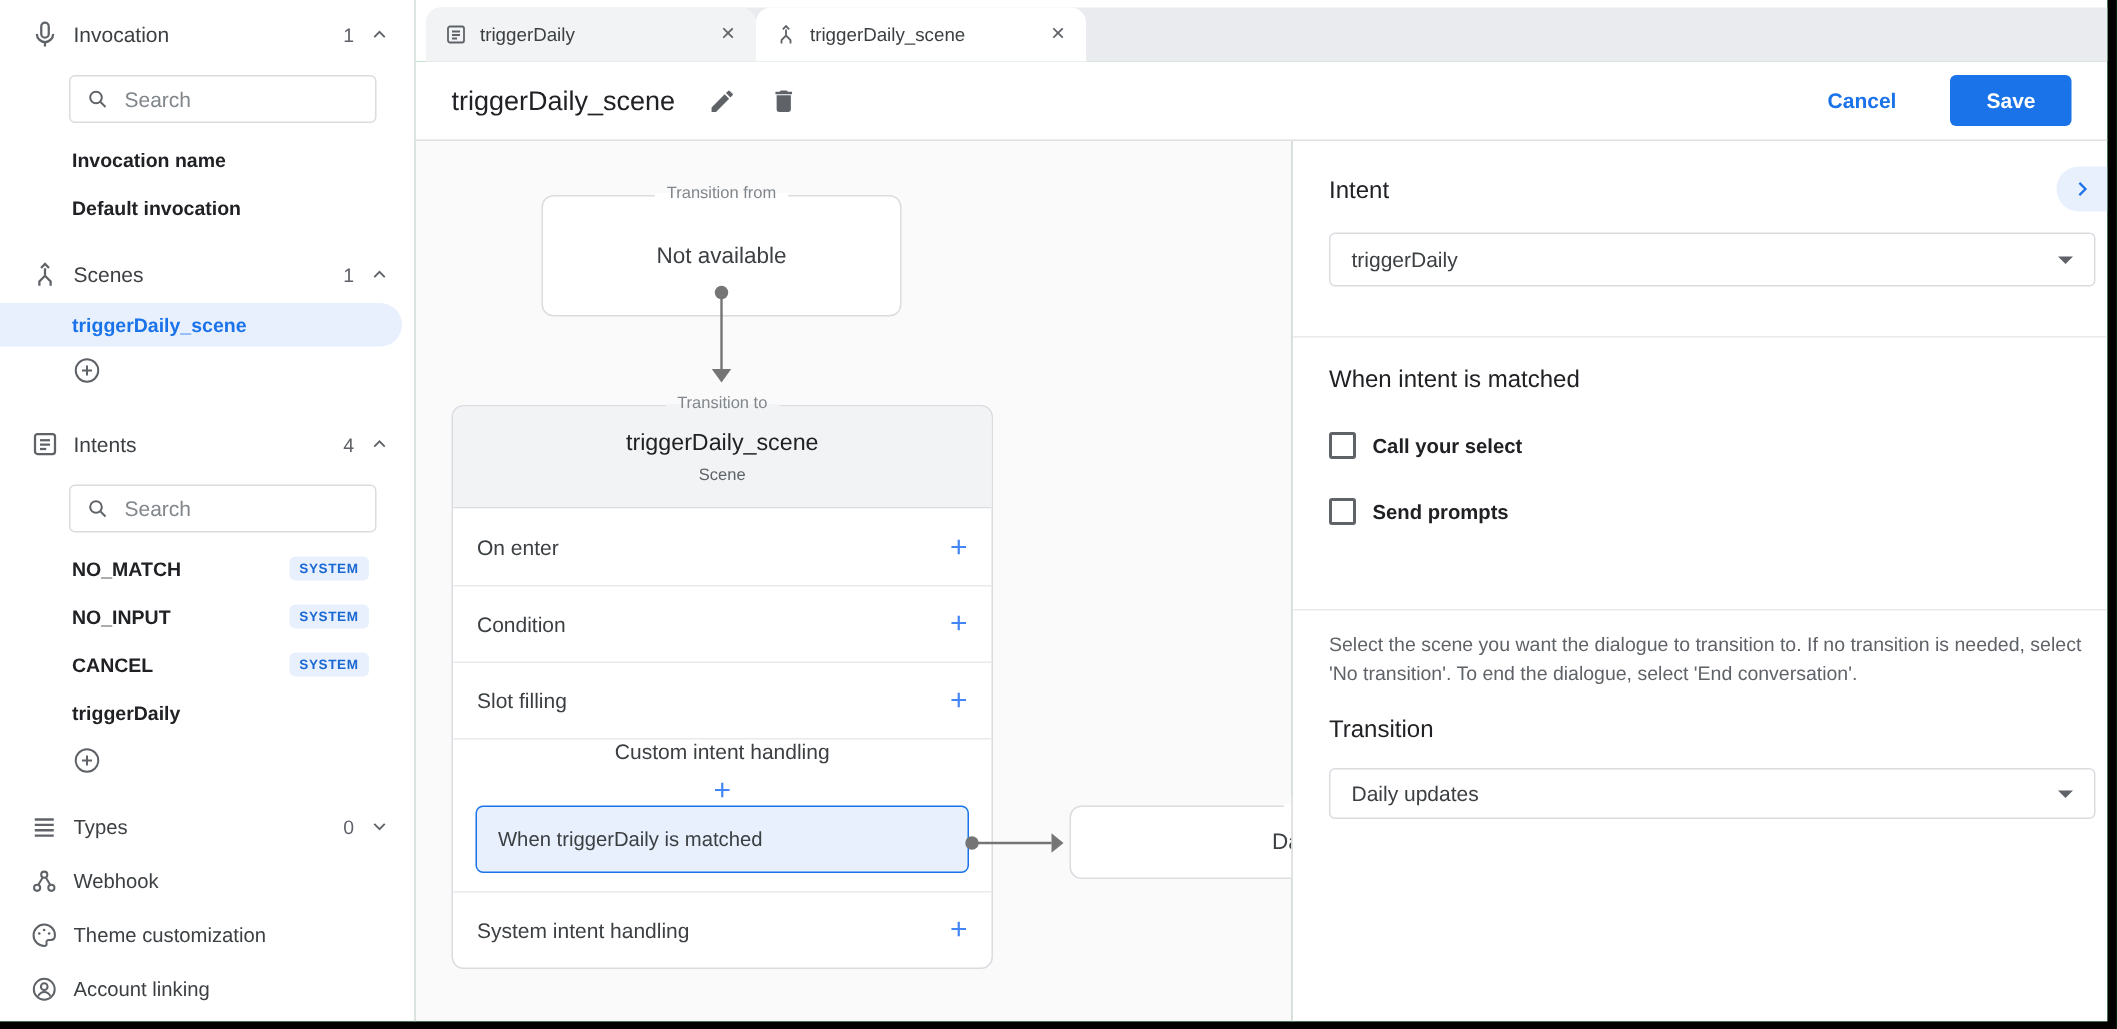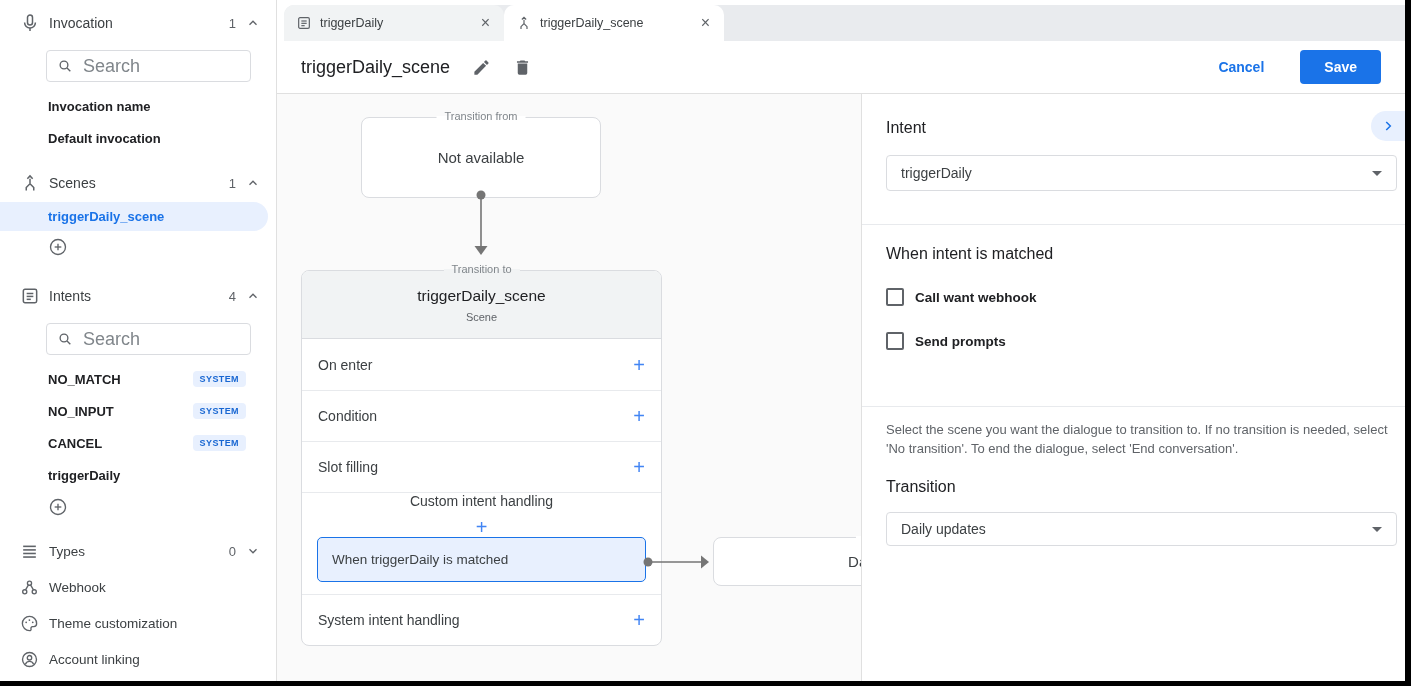--- a/index.html
+++ b/index.html
@@ -11,21 +11,21 @@
   .sidebar { position:absolute; left:0; top:0; width:277px; height:681px; background:#fff;
     border-right:1px solid #e0e0e0; overflow:hidden; }
   .side-head { display:flex; align-items:center; height:30px; margin-top:8px; padding:0 16px 0 20px; cursor:pointer; }
   .side-head .ic { width:20px; height:20px; color:#5f6368; flex:none; }
   .side-head .lbl { margin-left:9px; font-size:14px; color:#3c4043; flex:1; }
   .side-head .cnt { font-size:13px; color:#5f6368; margin-right:10px; }
   .side-head .chev { width:14px; height:14px; color:#5f6368; }
   .searchbox { display:flex; align-items:center; height:32px; margin:12px 25px 8px 46px;
     border:1px solid #dadce0; border-radius:4px; padding:0 10px; background:#fff; }
   .searchbox .ic { width:16px; height:16px; color:#5f6368; flex:none; }
-  .searchbox input { border:none; outline:none; margin-left:10px; font-size:18px; color:#202124; width:130px;
+  .searchbox input { border:none; outline:none; margin-left:10px; font-size:14px; color:#202124; width:130px;
     font-family:"Liberation Sans", sans-serif; background:transparent; }
   .searchbox input::placeholder { color:#80868b; }
   .side-item { display:flex; align-items:center; height:32px; padding-left:48px; padding-right:30px;
     font-size:13px; font-weight:bold; color:#202124; cursor:pointer; }
   .side-item .badge { margin-left:auto; background:#e8f0fe; color:#1967d2; font-size:9px; font-weight:bold;
     letter-spacing:.4px; padding:3px 7px; border-radius:4px; }
   .side-item.selected { background:#e8f0fe; color:#1a73e8; border-radius:0 16px 16px 0; margin-right:8px;
     padding-right:22px; height:29px; }
   .plus-row { height:32px; display:flex; align-items:center; padding-left:48px; cursor:pointer; }
   .plus-row .ic { width:20px; height:20px; color:#5f6368; }
@@ -336,21 +336,21 @@
       </span>
       <span class="spacer"></span>
       <button class="btn-cancel">Cancel</button>
       <button class="btn-save">Save</button>
     </div>
 
     <div class="content">
 
       <div class="canvas">
 
-        <div class="node" style="left:84px; top:23px; width:240px; height:81px;">
+        <div class="node" style="left:84px; top:36px; width:240px; height:81px;">
           <span class="legend">Transition from</span>
           <div class="node-center">Not available</div>
         </div>
 
         <div class="scene-card">
           <span class="legend on-grey">Transition to</span>
           <div class="scene-head">
             <div class="t">triggerDaily_scene</div>
             <div class="s">Scene</div>
           </div>
@@ -416,21 +416,21 @@
         </div>
 
         <div class="divider" style="margin-top:33px;"></div>
 
         <div class="p-pad" style="padding-top:20px;">
           <div class="p-h">When intent is matched</div>
         </div>
         <div class="p-pad" style="padding-top:25px;">
           <div class="check-row">
             <span class="checkbox"></span>
-            <span class="lbl">Call want webhook</span>
+            <span class="lbl">Call your select</span>
           </div>
         </div>
         <div class="p-pad" style="padding-top:26px;">
           <div class="check-row">
             <span class="checkbox"></span>
             <span class="lbl">Send prompts</span>
           </div>
         </div>
 
         <div class="divider" style="margin-top:56px;"></div>

